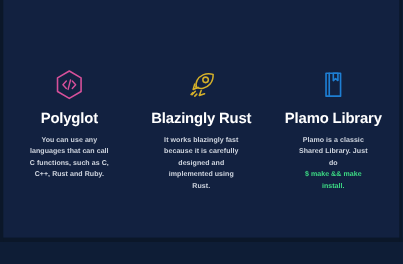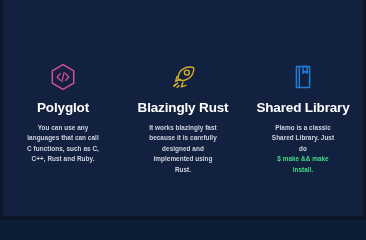--- a/index.html
+++ b/index.html
@@ -126,21 +126,21 @@
     <div class="card">
       <div class="card-icon">
         <svg width="30" height="30" viewBox="0 0 30 30" aria-hidden="true">
           <g stroke="#1e7fd4" stroke-width="1.5" fill="none" stroke-linecap="round" stroke-linejoin="round">
             <path d="M8.4 4.6 L21.6 4.6 L21.6 25.4 L8.4 25.4 Z"></path>
             <line x1="11.3" y1="4.6" x2="11.3" y2="25.4"></line>
             <path d="M15.0 4.6 L19.2 4.6 L19.2 11.2 L17.1 9.4 L15.0 11.2 Z"></path>
           </g>
         </svg>
       </div>
-      <div class="card-title">Shared Library</div>
+      <div class="card-title">Plamo Library</div>
       <div class="card-body">
         <span>Plamo is a classic Shared Library. Just do</span>
         <span class="card-code">$ make &amp;&amp; make install.</span>
       </div>
     </div>
 
   </section>
 </div>
 
 </body></html>

